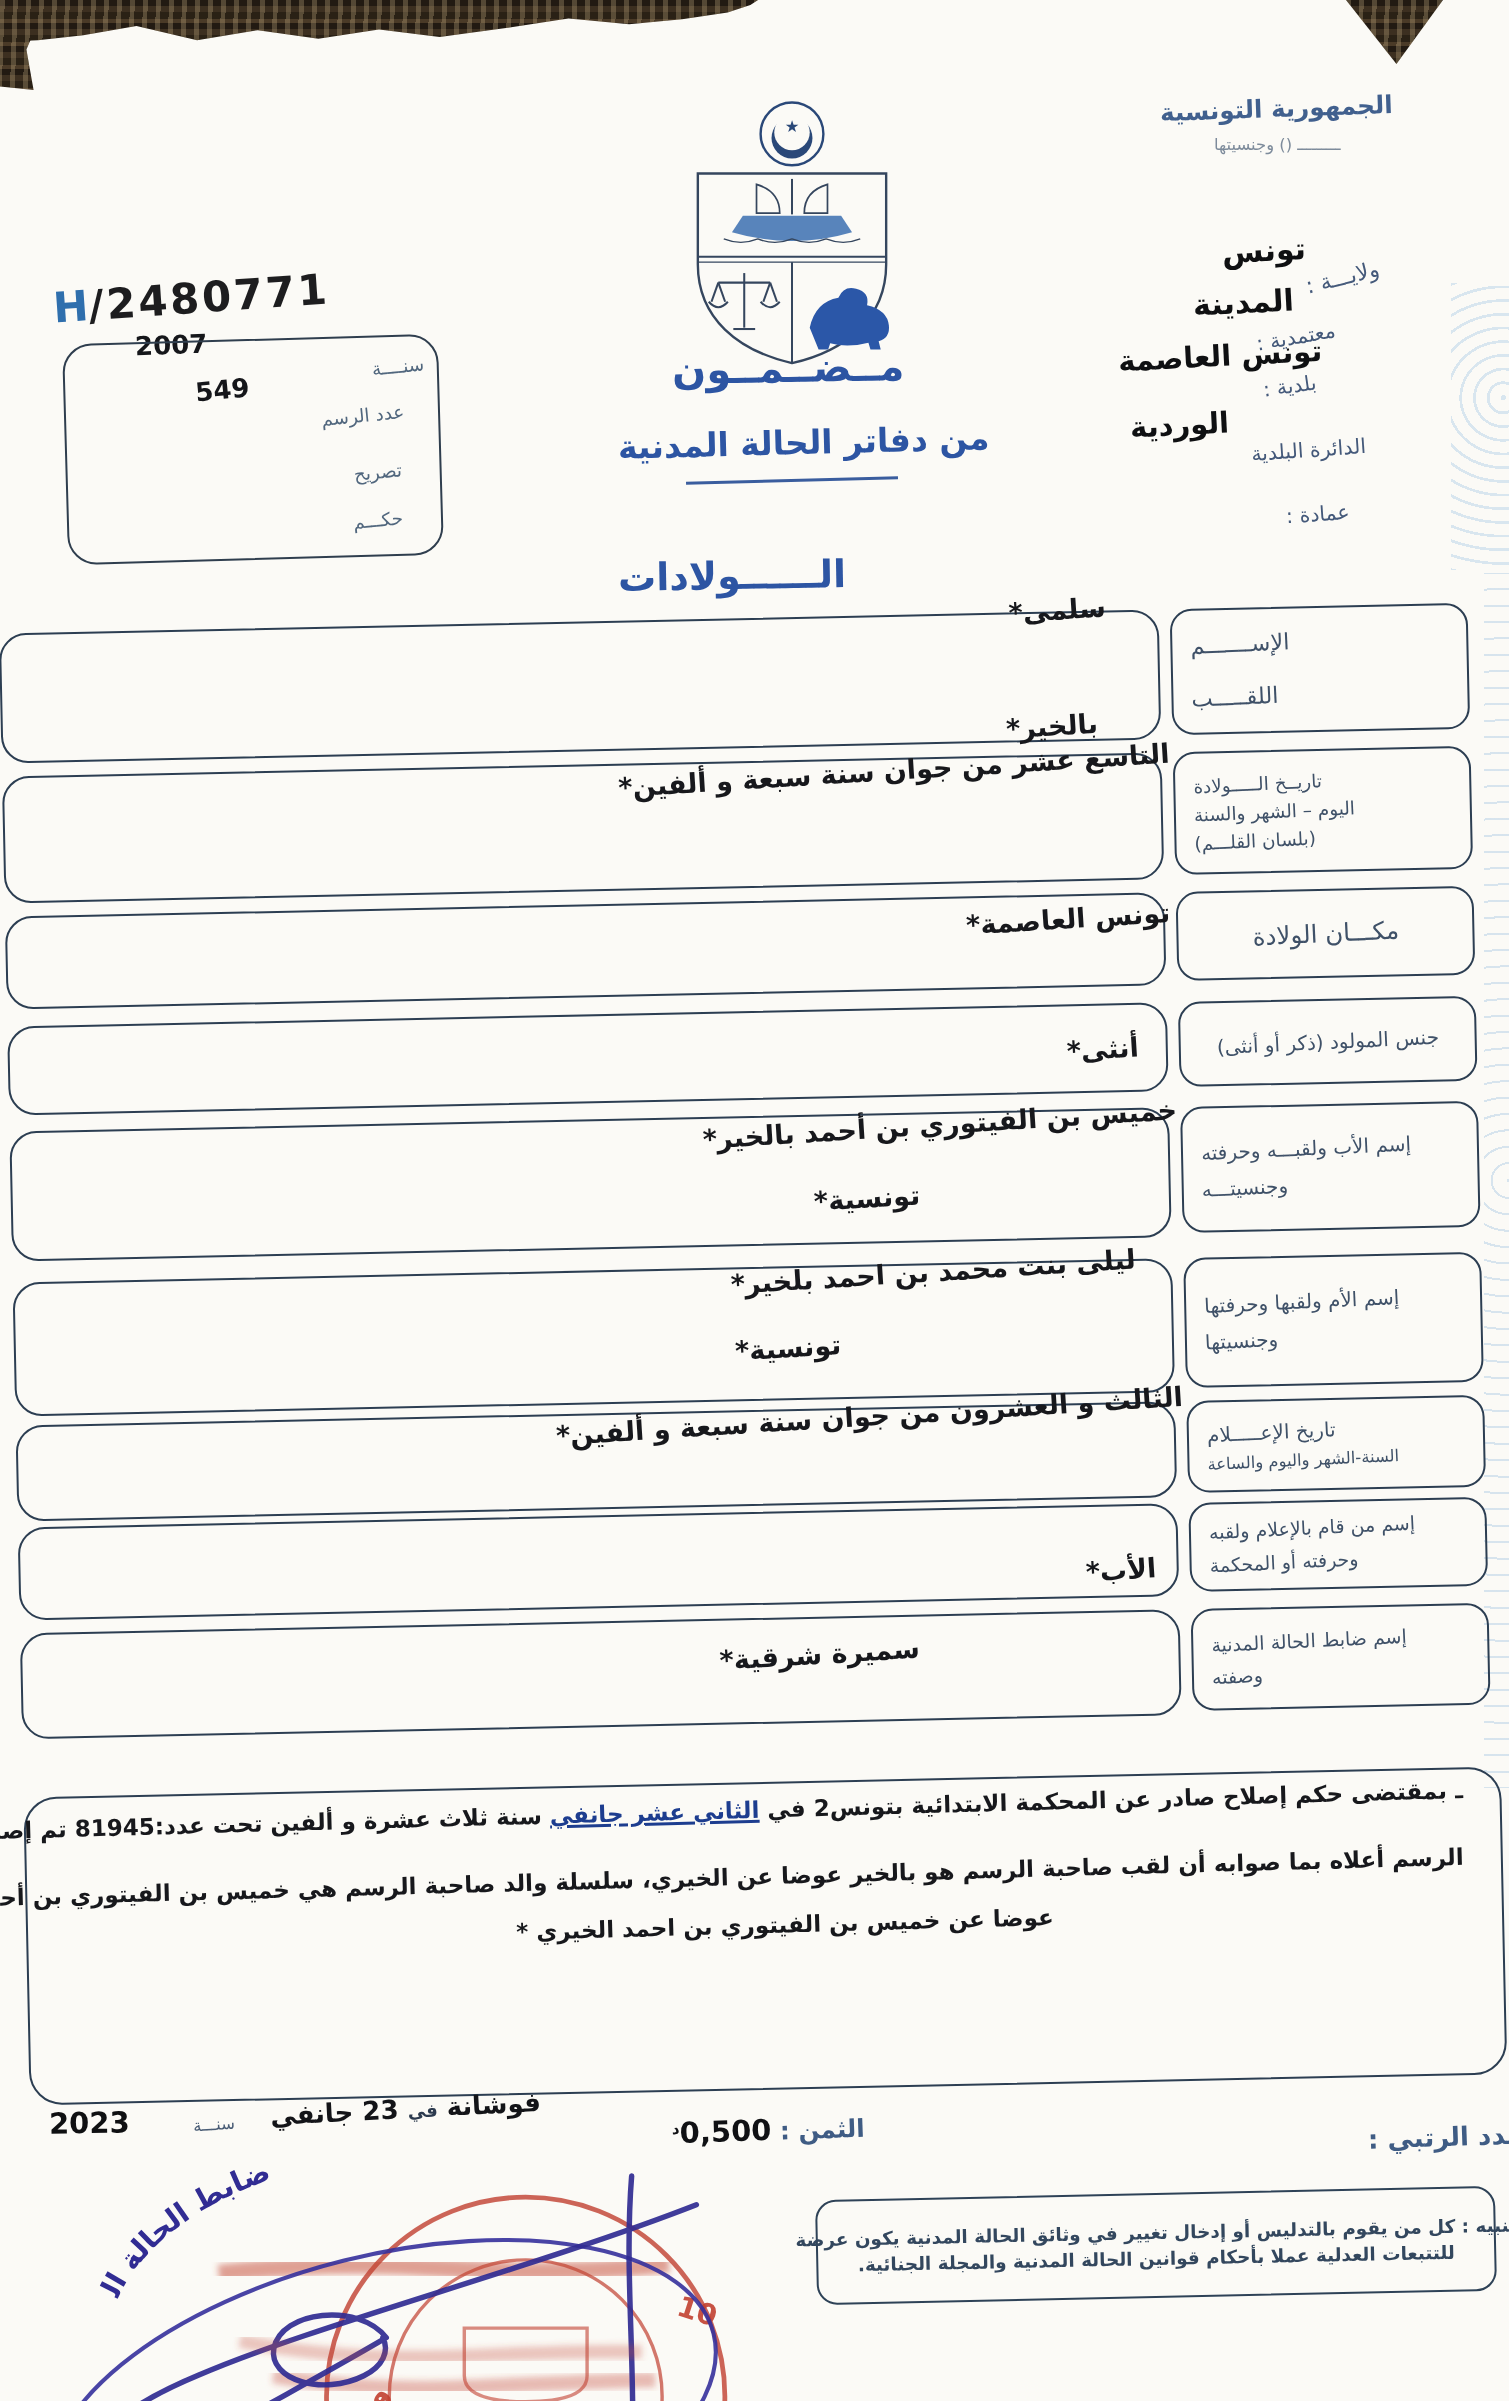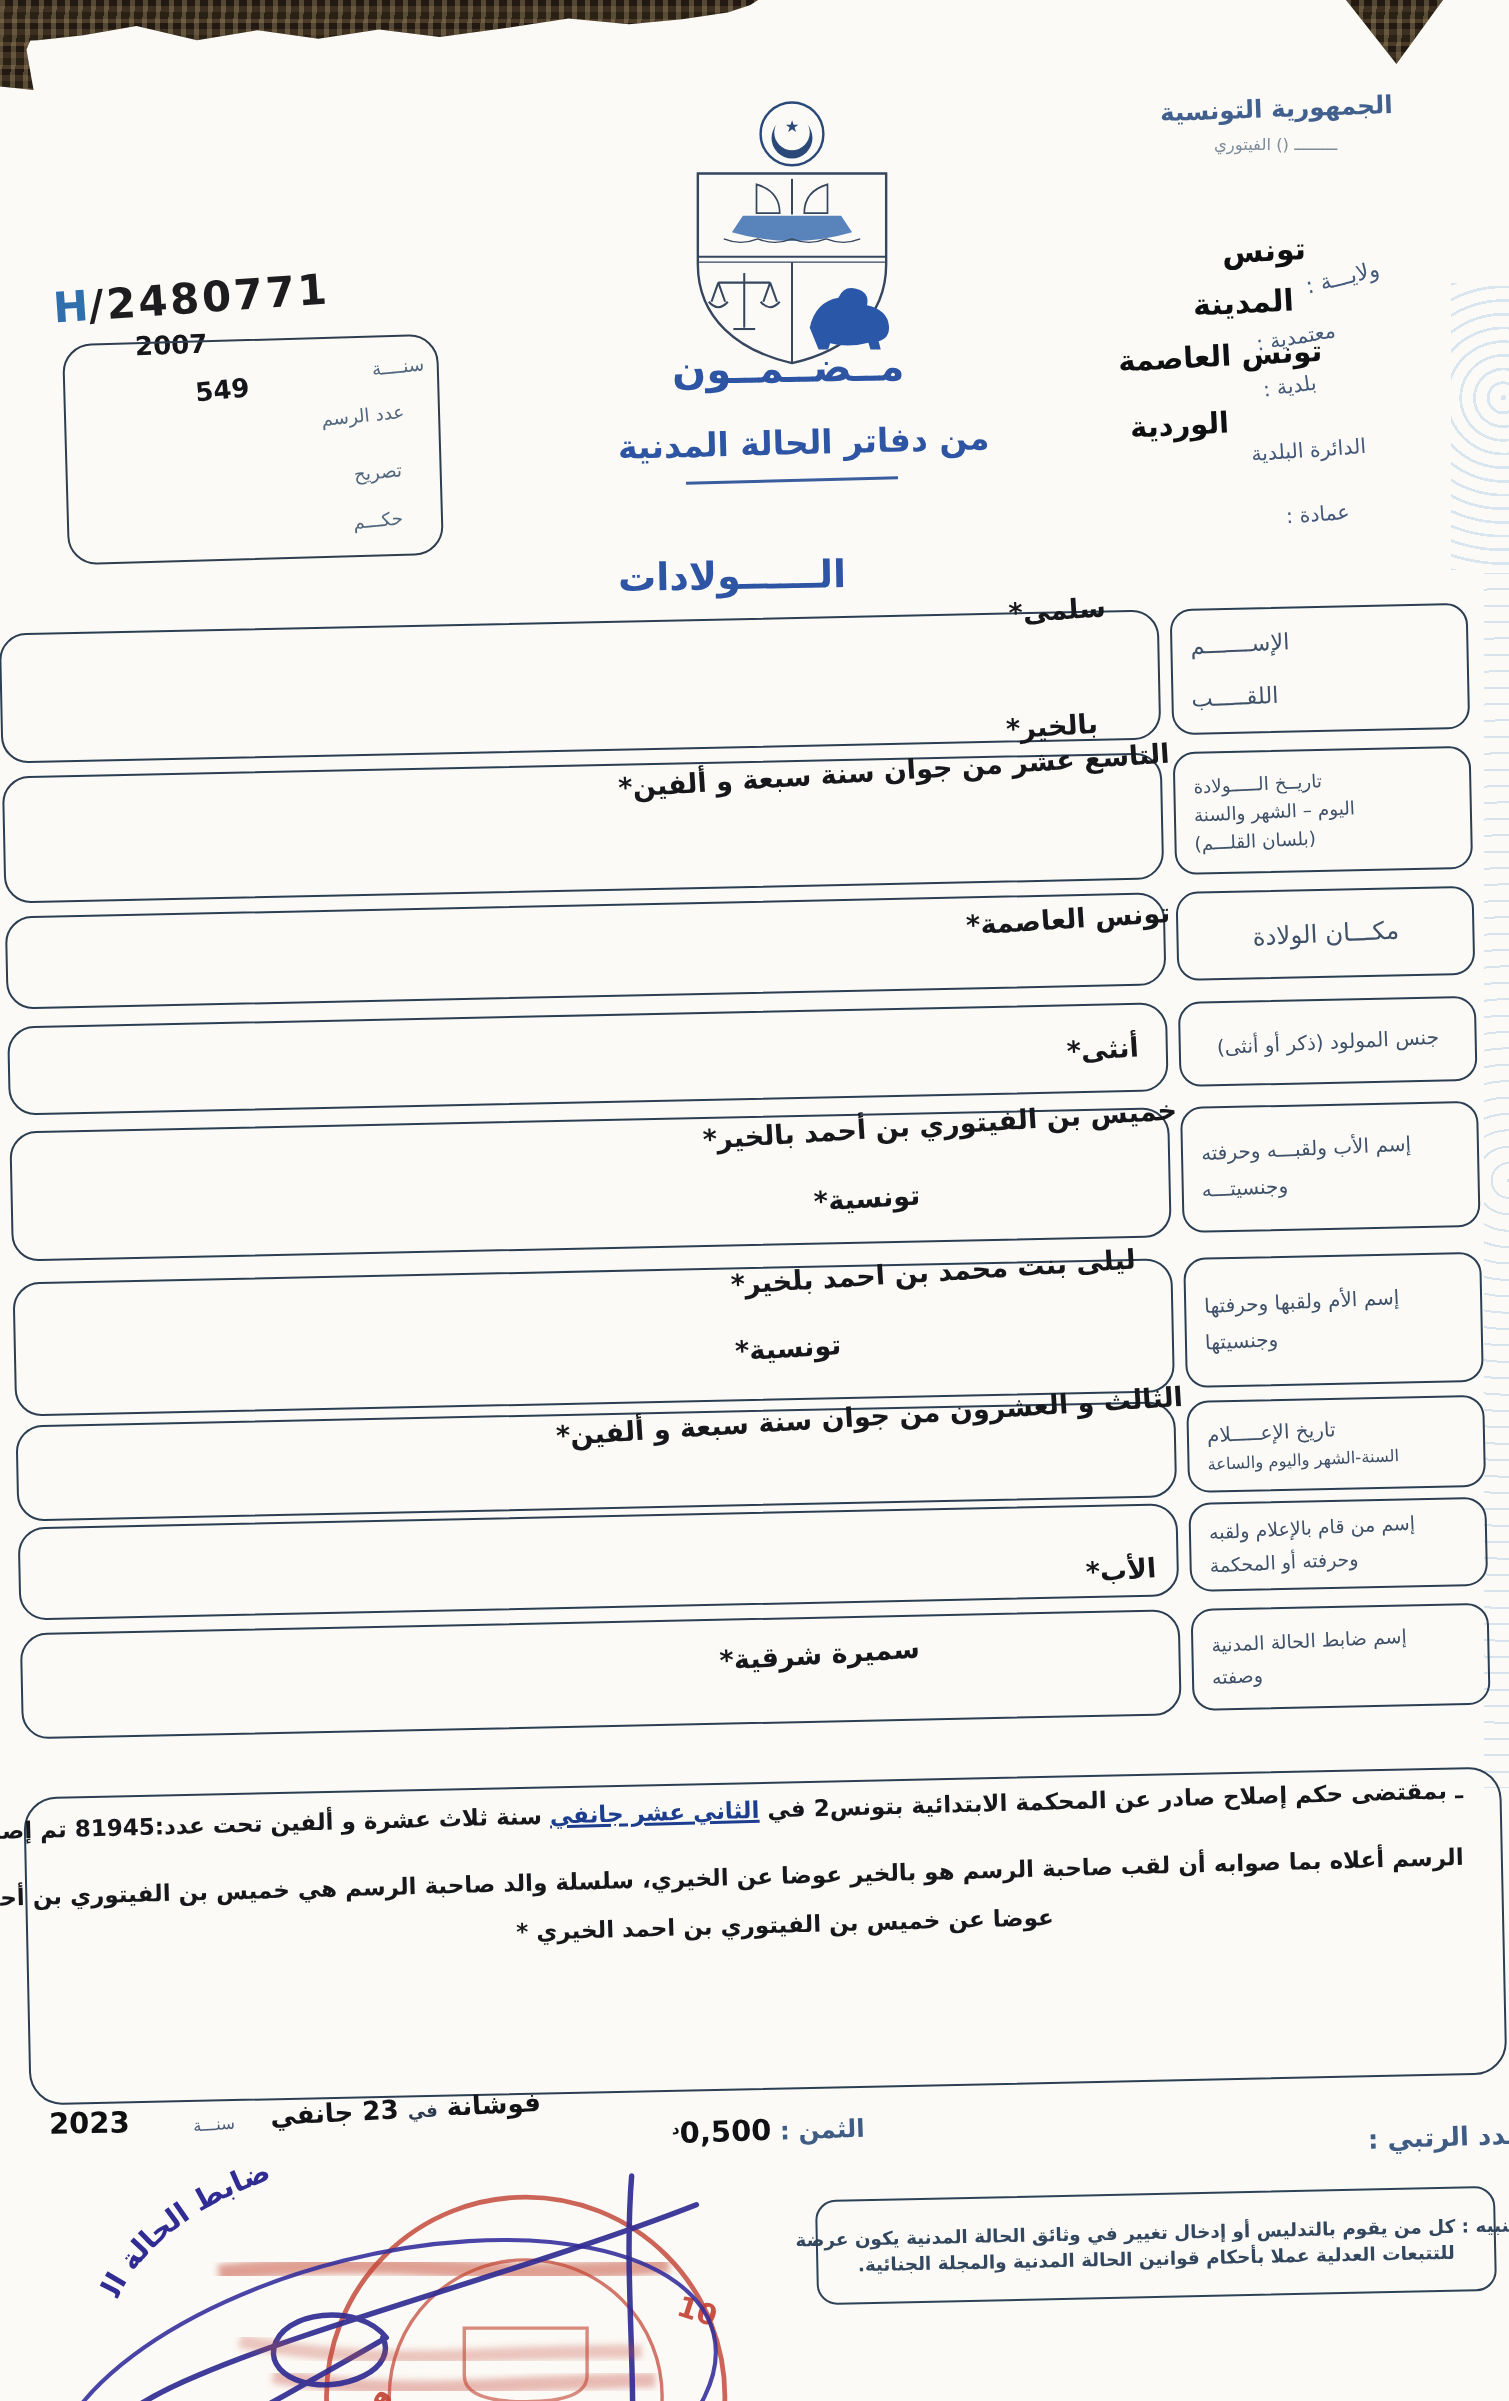--- a/index.html
+++ b/index.html
@@ -97,21 +97,21 @@
 
 <div id="page">
 
   <div class="carpet" id="carpet-band"></div>
   <div class="carpet" id="carpet-corner"></div>
   <div class="carpet" id="carpet-triangle"></div>
   <div class="abs" id="guill1"></div>
   <div class="abs" id="guill2"></div>
 
   <div class="abs" id="republic">الجمهورية التونسية</div>
-  <div class="abs" id="divider">ـــــــــ () الفيتوري</div>
+  <div class="abs" id="divider">ـــــــــ () وجنسيتها</div>
 
   <div class="abs" id="serial">
     <span class="h">H</span><span class="n">/2480771</span>
   </div>
   <div class="abs" id="year2007">2007</div>
 
   <div class="abs" id="regbox">
     <div class="lab" style="right:12.3px;top:19px;">سنــــة</div>
     <div class="lab" style="right:34px;top:67px;">عدد الرسم</div>
     <div class="lab" style="right:38px;top:124px;">تصريح</div>

